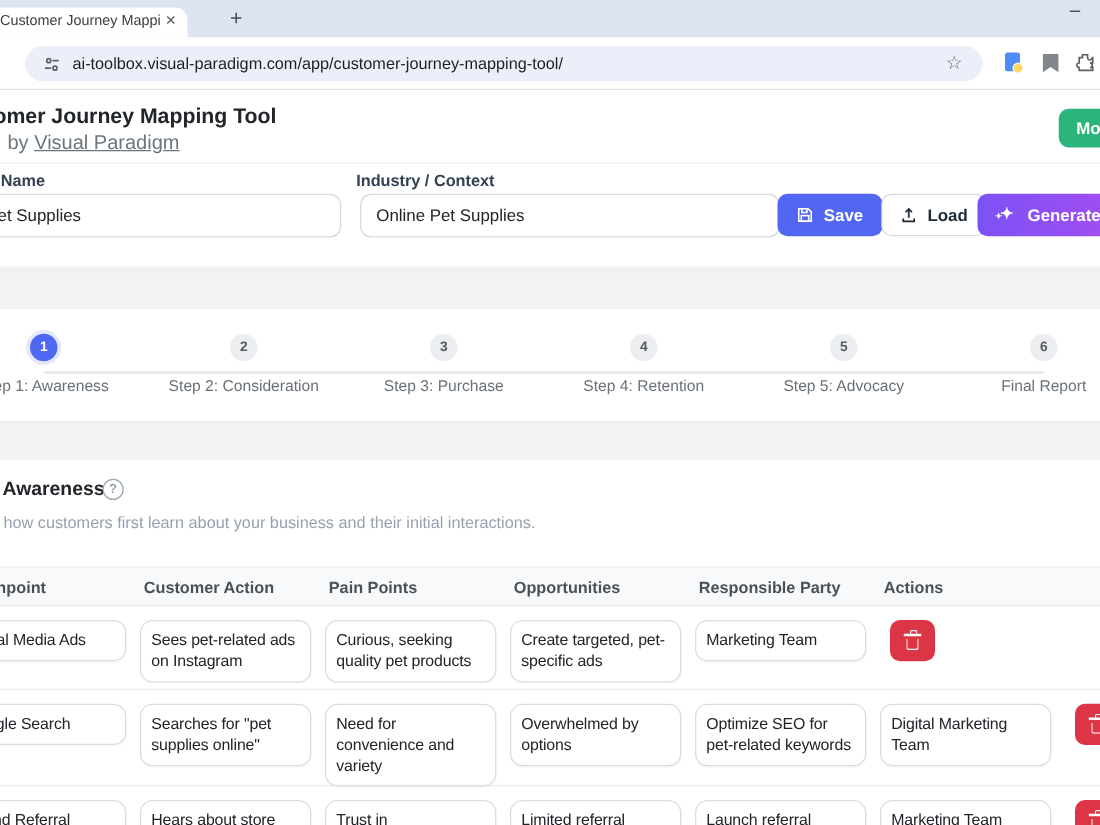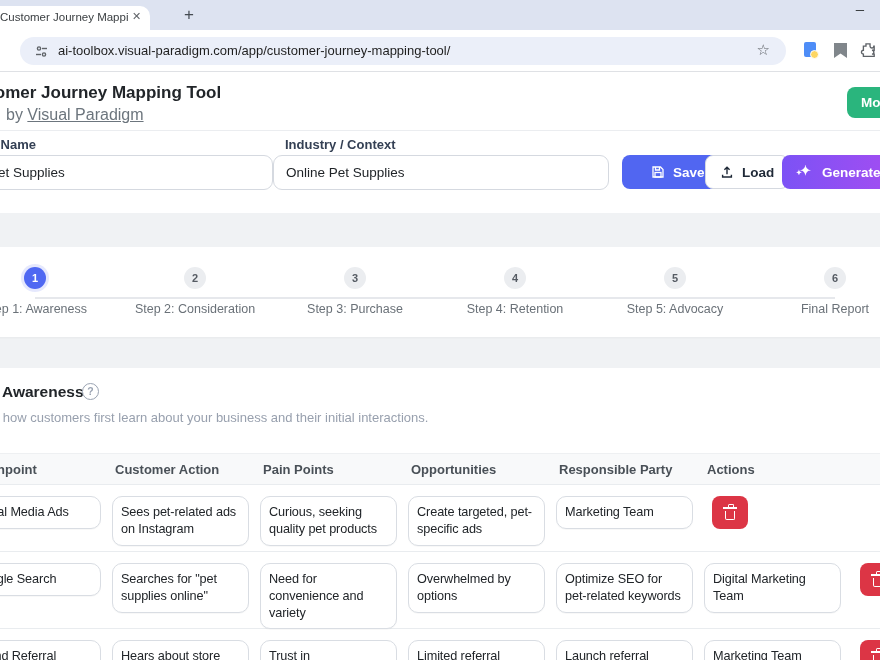--- a/index.html
+++ b/index.html
@@ -43,21 +43,21 @@
   .byline a { color:#6c757d; }
   .btn-more { position:absolute; left:883px; top:14px; height:31px; padding:0 14px; background:#2ab57d;
          border:none; border-radius:8px; color:#fff; font-weight:bold; font-size:13.5px; font-family:inherit; }
 
   .form-sec { position:relative; height:82px; background:#fff; }
   .f-label { position:absolute; top:6px; font-size:13px; font-weight:bold; color:#344054; white-space:nowrap; }
   .f-input { position:absolute; top:24px; height:35px; background:#fff; border:1px solid #d5d9e0;
          border-radius:9px; font-size:13.5px; color:#212529; padding:0 12px; font-family:inherit; }
   .btn { display:inline-flex; align-items:center; gap:8px; height:34px; border-radius:8px;
          font-size:13.5px; font-weight:bold; font-family:inherit; border:none; white-space:nowrap; }
-  .btn-save { position:absolute; left:658px; top:24px; padding:0 29px; background:#5166f1; color:#fff; }
+  .btn-save { position:absolute; left:658px; top:24px; padding:0 15px; background:#5166f1; color:#fff; }
   .btn-load { position:absolute; left:741px; top:24px; padding:0 14px; background:#fff; color:#1f2937;
          border:1px solid #d5d9e0; }
   .btn-gen { position:absolute; left:818px; top:24px; padding:0 16px; color:#fff;
          background:linear-gradient(90deg,#7c52f5,#b44bf0); }
   .spark-wrap { position:relative; width:16px; height:16px; }
   .spark-big { position:absolute; left:2px; top:-1px; font-size:13px; }
   .spark-small { position:absolute; left:-2px; top:5px; font-size:7px; }
 
   .gap1 { height:34px; } .gap2 { height:31px; }
 
@@ -146,21 +146,21 @@
         <div class="byline">
           <span>by </span><a href="#">Visual Paradigm</a>
         </div>
         <button class="btn-more">More</button>
       </div>
 
       <div class="form-sec">
         <div class="f-label" style="left:7px">Map Name</div>
         <input class="f-input" style="left: 12px; width: 297px;" value="Pet Supplies">
         <div class="f-label" style="left:321px">Industry / Context</div>
-        <input class="f-input" style="left: 309px; width: 336px;" value="Online Pet Supplies">
+        <input class="f-input" style="left: 324px; width: 336px;" value="Online Pet Supplies">
         <button class="btn btn-save">
           <svg width="14" height="14" viewBox="0 0 14 14" fill="none" stroke="#fff" stroke-width="1.3">
             <path d="M2 2h7.5L12 4.5V12H2z"></path>
               <path d="M4.5 2v3h4V2"></path>
               <rect x="4" y="7.5" width="6" height="4.5"></rect>
             </svg>
           <span>Save</span>
         </button>
         <button class="btn btn-load">
           <svg width="14" height="14" viewBox="0 0 14 14" fill="none" stroke="#1f2937" stroke-width="1.4">

